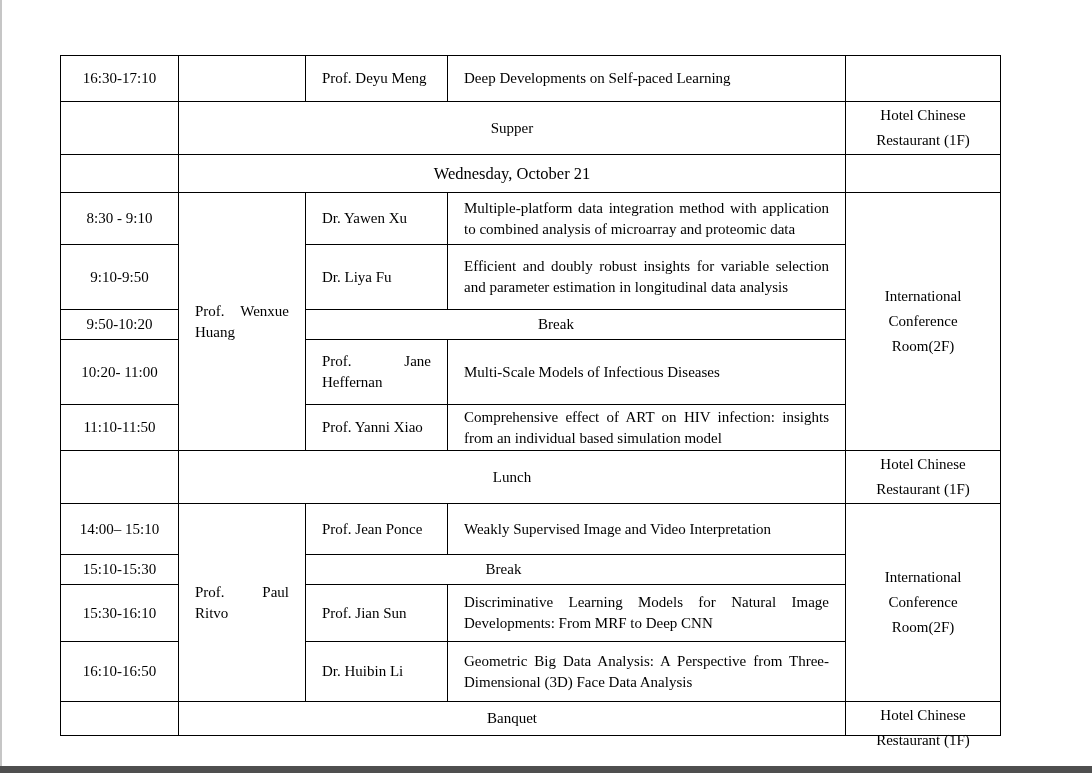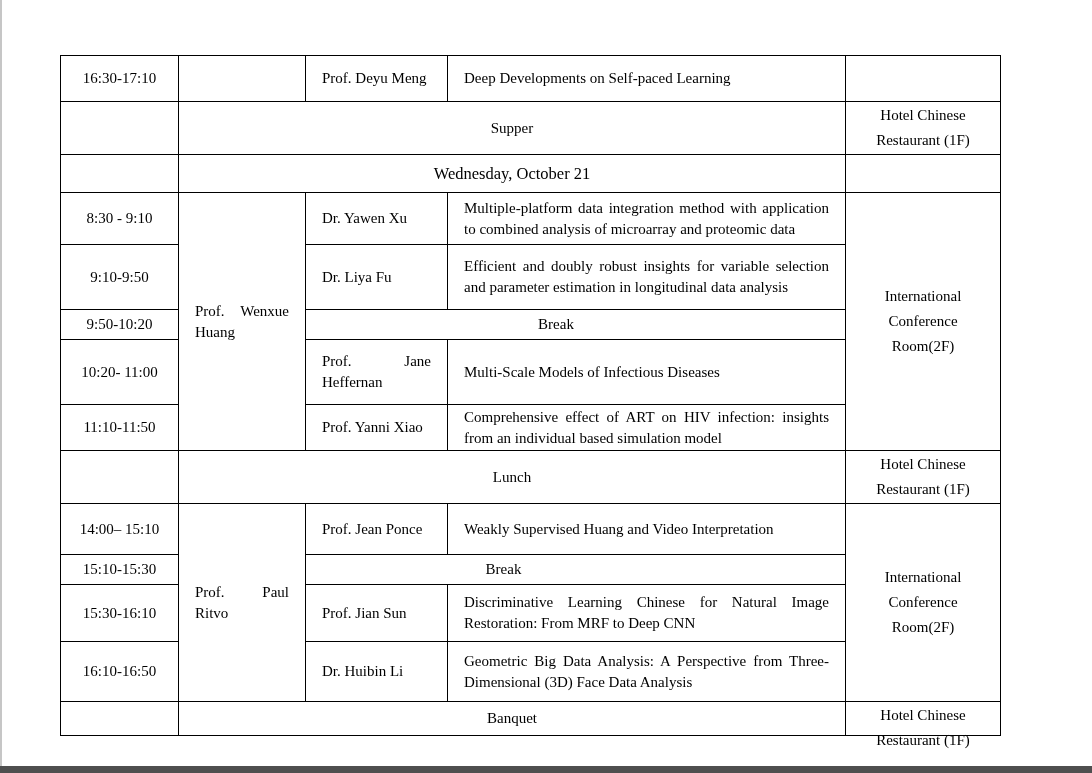--- a/index.html
+++ b/index.html
@@ -107,33 +107,33 @@
   <tr class="h39">
     <td class="c-time"></td>
     <td colspan="3" class="c-center">Lunch</td>
     <td class="c-loc">Hotel Chinese Restaurant (1F)</td>
   </tr>
 
   <tr class="h51">
     <td class="c-time">14:00– 15:10</td>
     <td rowspan="4" class="c-chair">Prof. Paul Ritvo</td>
     <td class="c-speaker">Prof. Jean Ponce</td>
-    <td class="c-title">Weakly Supervised Huang and Video Interpretation</td>
+    <td class="c-title">Weakly Supervised Image and Video Interpretation</td>
     <td rowspan="4" class="c-loc">International Conference Room(2F)</td>
   </tr>
 
   <tr class="h35">
     <td class="c-time">15:10-15:30</td>
     <td colspan="2" class="c-center break-pm">Break</td>
   </tr>
 
   <tr class="h57">
     <td class="c-time">15:30-16:10</td>
     <td class="c-speaker">Prof. Jian Sun</td>
-    <td class="c-title">Discriminative Learning Chinese for Natural Image Restoration: From MRF to Deep CNN</td>
+    <td class="c-title">Discriminative Learning Models for Natural Image Developments: From MRF to Deep CNN</td>
   </tr>
 
   <tr class="h60">
     <td class="c-time">16:10-16:50</td>
     <td class="c-speaker">Dr. Huibin Li</td>
     <td class="c-title">Geometric Big Data Analysis: A Perspective from Three-Dimensional (3D) Face Data Analysis</td>
   </tr>
 
   <tr class="h35">
     <td class="c-time"></td>

